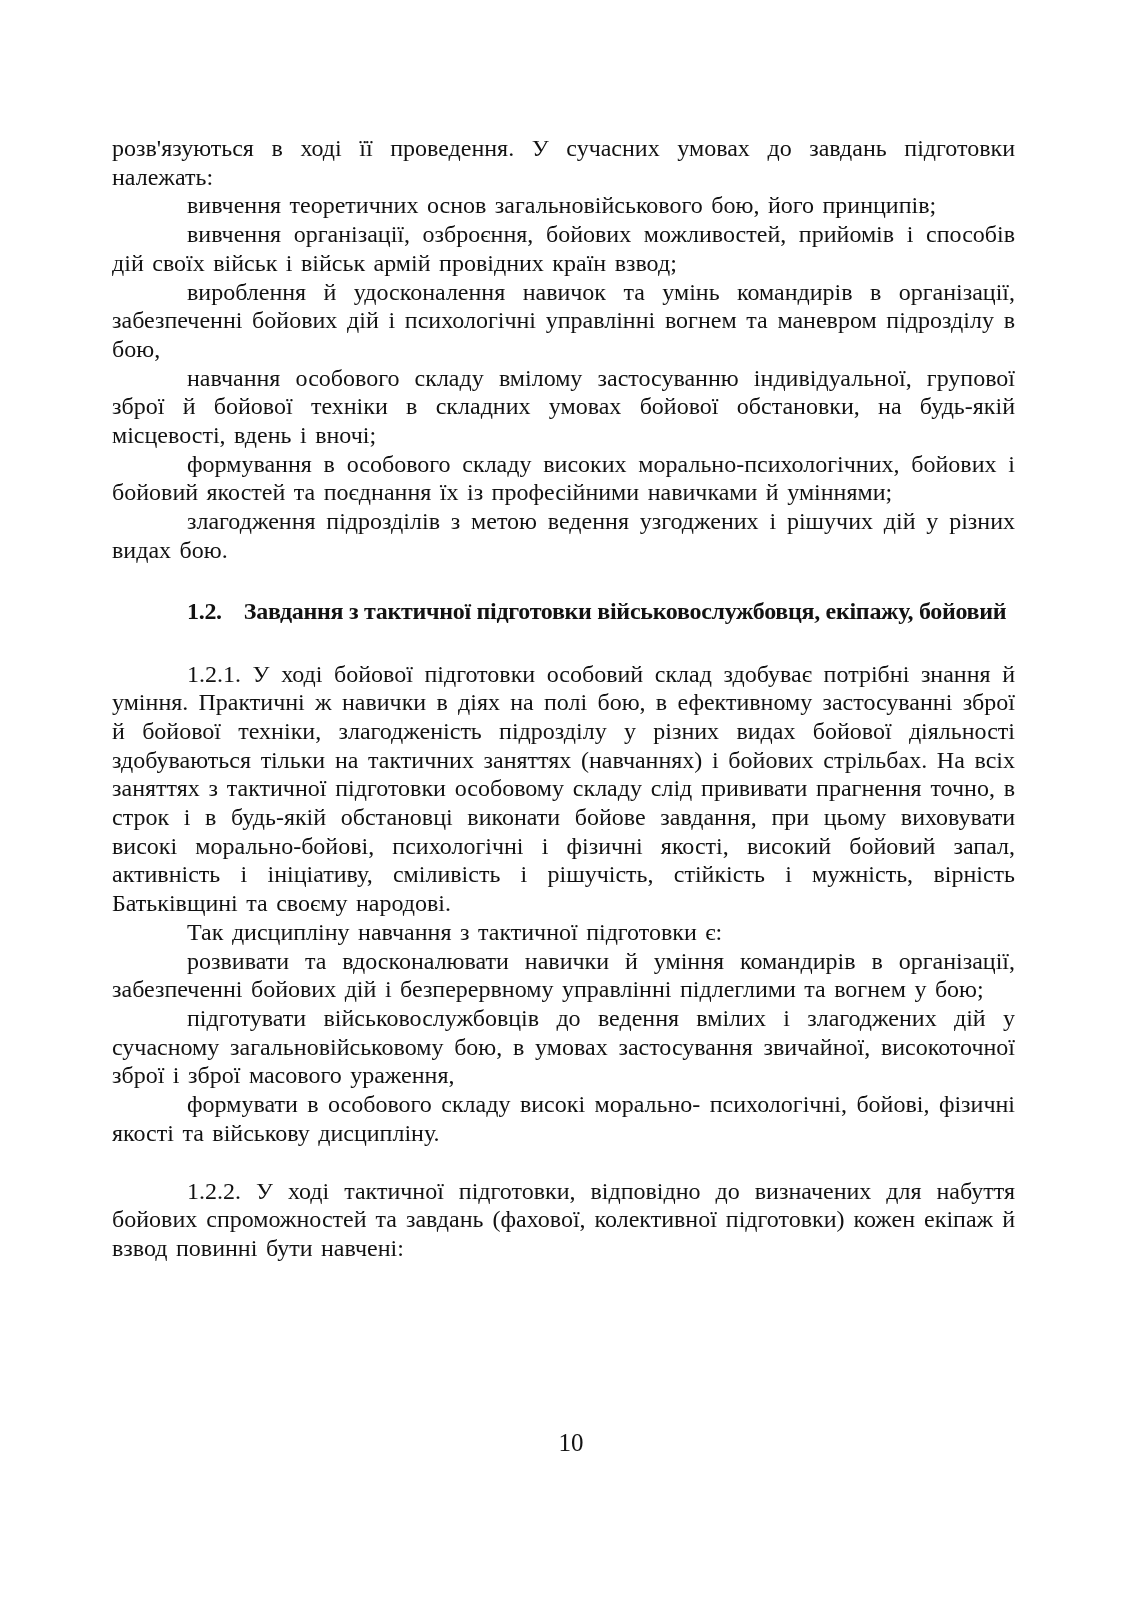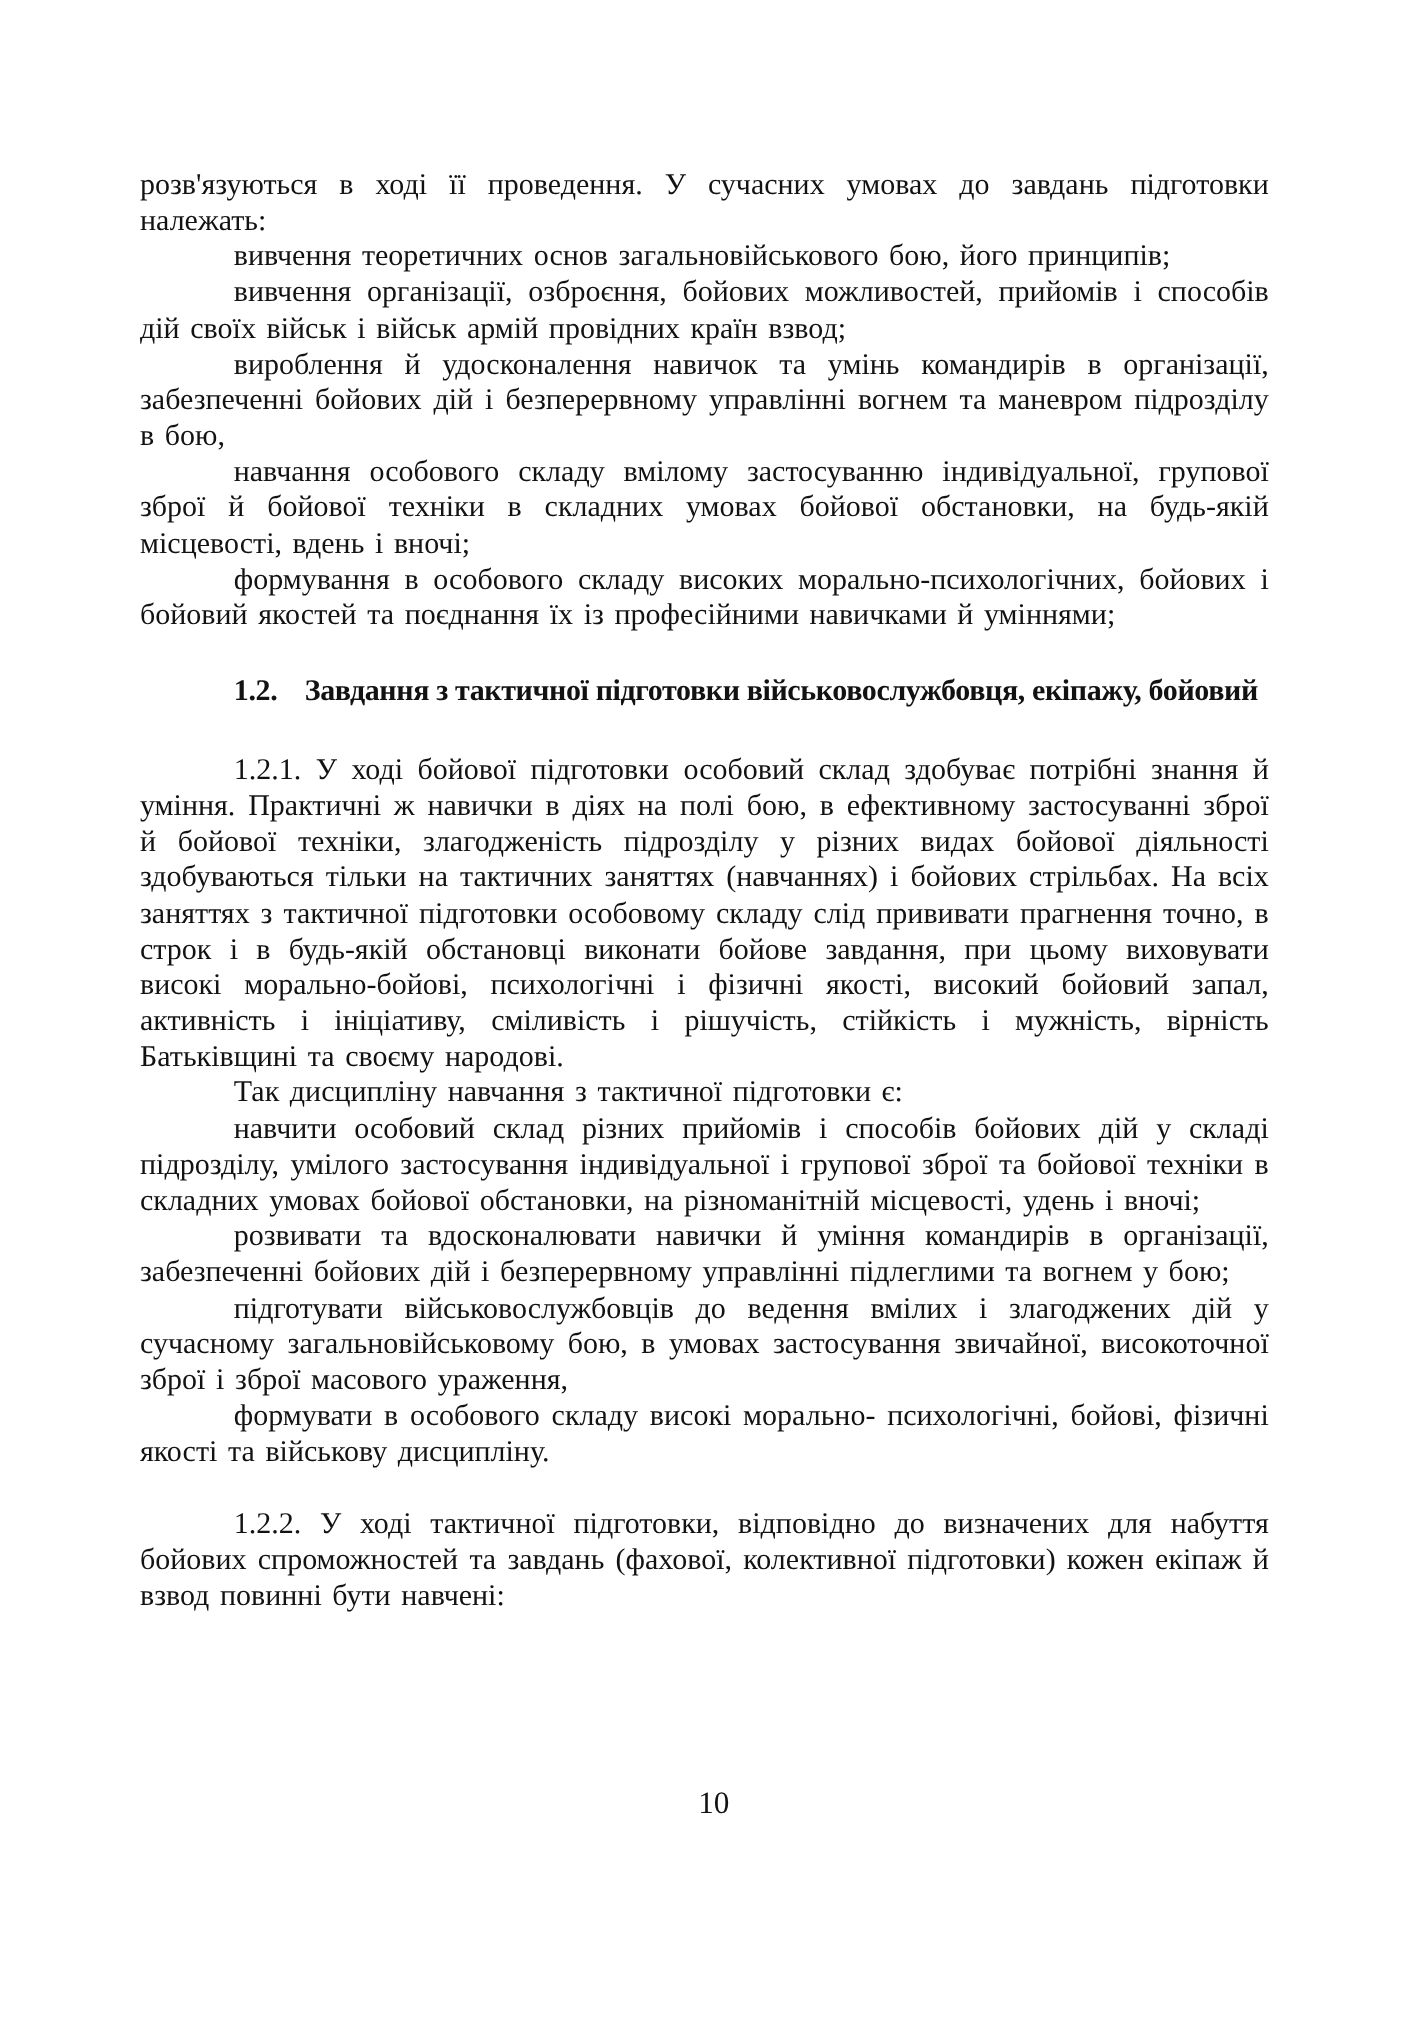--- a/index.html
+++ b/index.html
@@ -61,31 +61,31 @@
 </style>
 </head>
 <body>
 
 <div class="page">
   <div class="content">
 
     <p class="para noindent">розв'язуються в ході її проведення. У сучасних умовах до завдань підготовки належать:</p>
     <p class="para">вивчення теоретичних основ загальновійськового бою, його принципів;</p>
     <p class="para">вивчення організації, озброєння, бойових можливостей, прийомів і способів дій своїх військ і військ армій провідних країн взвод;</p>
-    <p class="para">вироблення й удосконалення навичок та умінь командирів в організації, забезпеченні бойових дій і безперервному управлінні вогнем та маневром підрозділу в бою,</p>
+    <p class="para">вироблення й удосконалення навичок та умінь командирів в організації, забезпеченні бойових дій і психологічні управлінні вогнем та маневром підрозділу в бою,</p>
     <p class="para">навчання особового складу вмілому застосуванню індивідуальної, групової зброї й бойової техніки в складних умовах бойової обстановки, на будь-якій місцевості, вдень і вночі;</p>
     <p class="para">формування в особового складу високих морально-психологічних, бойових і бойовий якостей та поєднання їх із професійними навичками й уміннями;</p>
+    <p class="para">злагодження підрозділів з метою ведення узгоджених і рішучих дій у різних видах бою.</p>
 
     <h2 class="heading">
       <span class="hnum">1.2.</span><span class="htext">Завдання з тактичної підготовки військовослужбовця, екіпажу, бойовий</span>
     </h2>
 
     <p class="para">1.2.1. У ході бойової підготовки особовий склад здобуває потрібні знання й уміння. Практичні ж навички в діях на полі бою, в ефективному застосуванні зброї й бойової техніки, злагодженість підрозділу у різних видах бойової діяльності здобуваються тільки на тактичних заняттях (навчаннях) і бойових стрільбах. На всіх заняттях з тактичної підготовки особовому складу слід прививати прагнення точно, в строк і в будь-якій обстановці виконати бойове завдання, при цьому виховувати високі морально-бойові, психологічні і фізичні якості, високий бойовий запал, активність і ініціативу, сміливість і рішучість, стійкість і мужність, вірність Батьківщині та своєму народові.</p>
     <p class="para">Так дисципліну навчання з тактичної підготовки є:</p>
-    <p class="para">навчити особовий склад різних прийомів і способів бойових дій у складі підрозділу, умілого застосування індивідуальної і групової зброї та бойової техніки в складних умовах бойової обстановки, на різноманітній місцевості, удень і вночі;</p>
     <p class="para">розвивати та вдосконалювати навички й уміння командирів в організації, забезпеченні бойових дій і безперервному управлінні підлеглими та вогнем у бою;</p>
     <p class="para">підготувати військовослужбовців до ведення вмілих і злагоджених дій у сучасному загальновійськовому бою, в умовах застосування звичайної, високоточної зброї і зброї масового ураження,</p>
     <p class="para">формувати в особового складу високі морально- психологічні, бойові, фізичні якості та військову дисципліну.</p>
     <p class="para spaced">1.2.2. У ході тактичної підготовки, відповідно до визначених для набуття бойових спроможностей та завдань (фахової, колективної підготовки) кожен екіпаж й взвод повинні бути навчені:</p>
 
   </div>
 
   <div class="pageno">10</div>
 </div>
 

